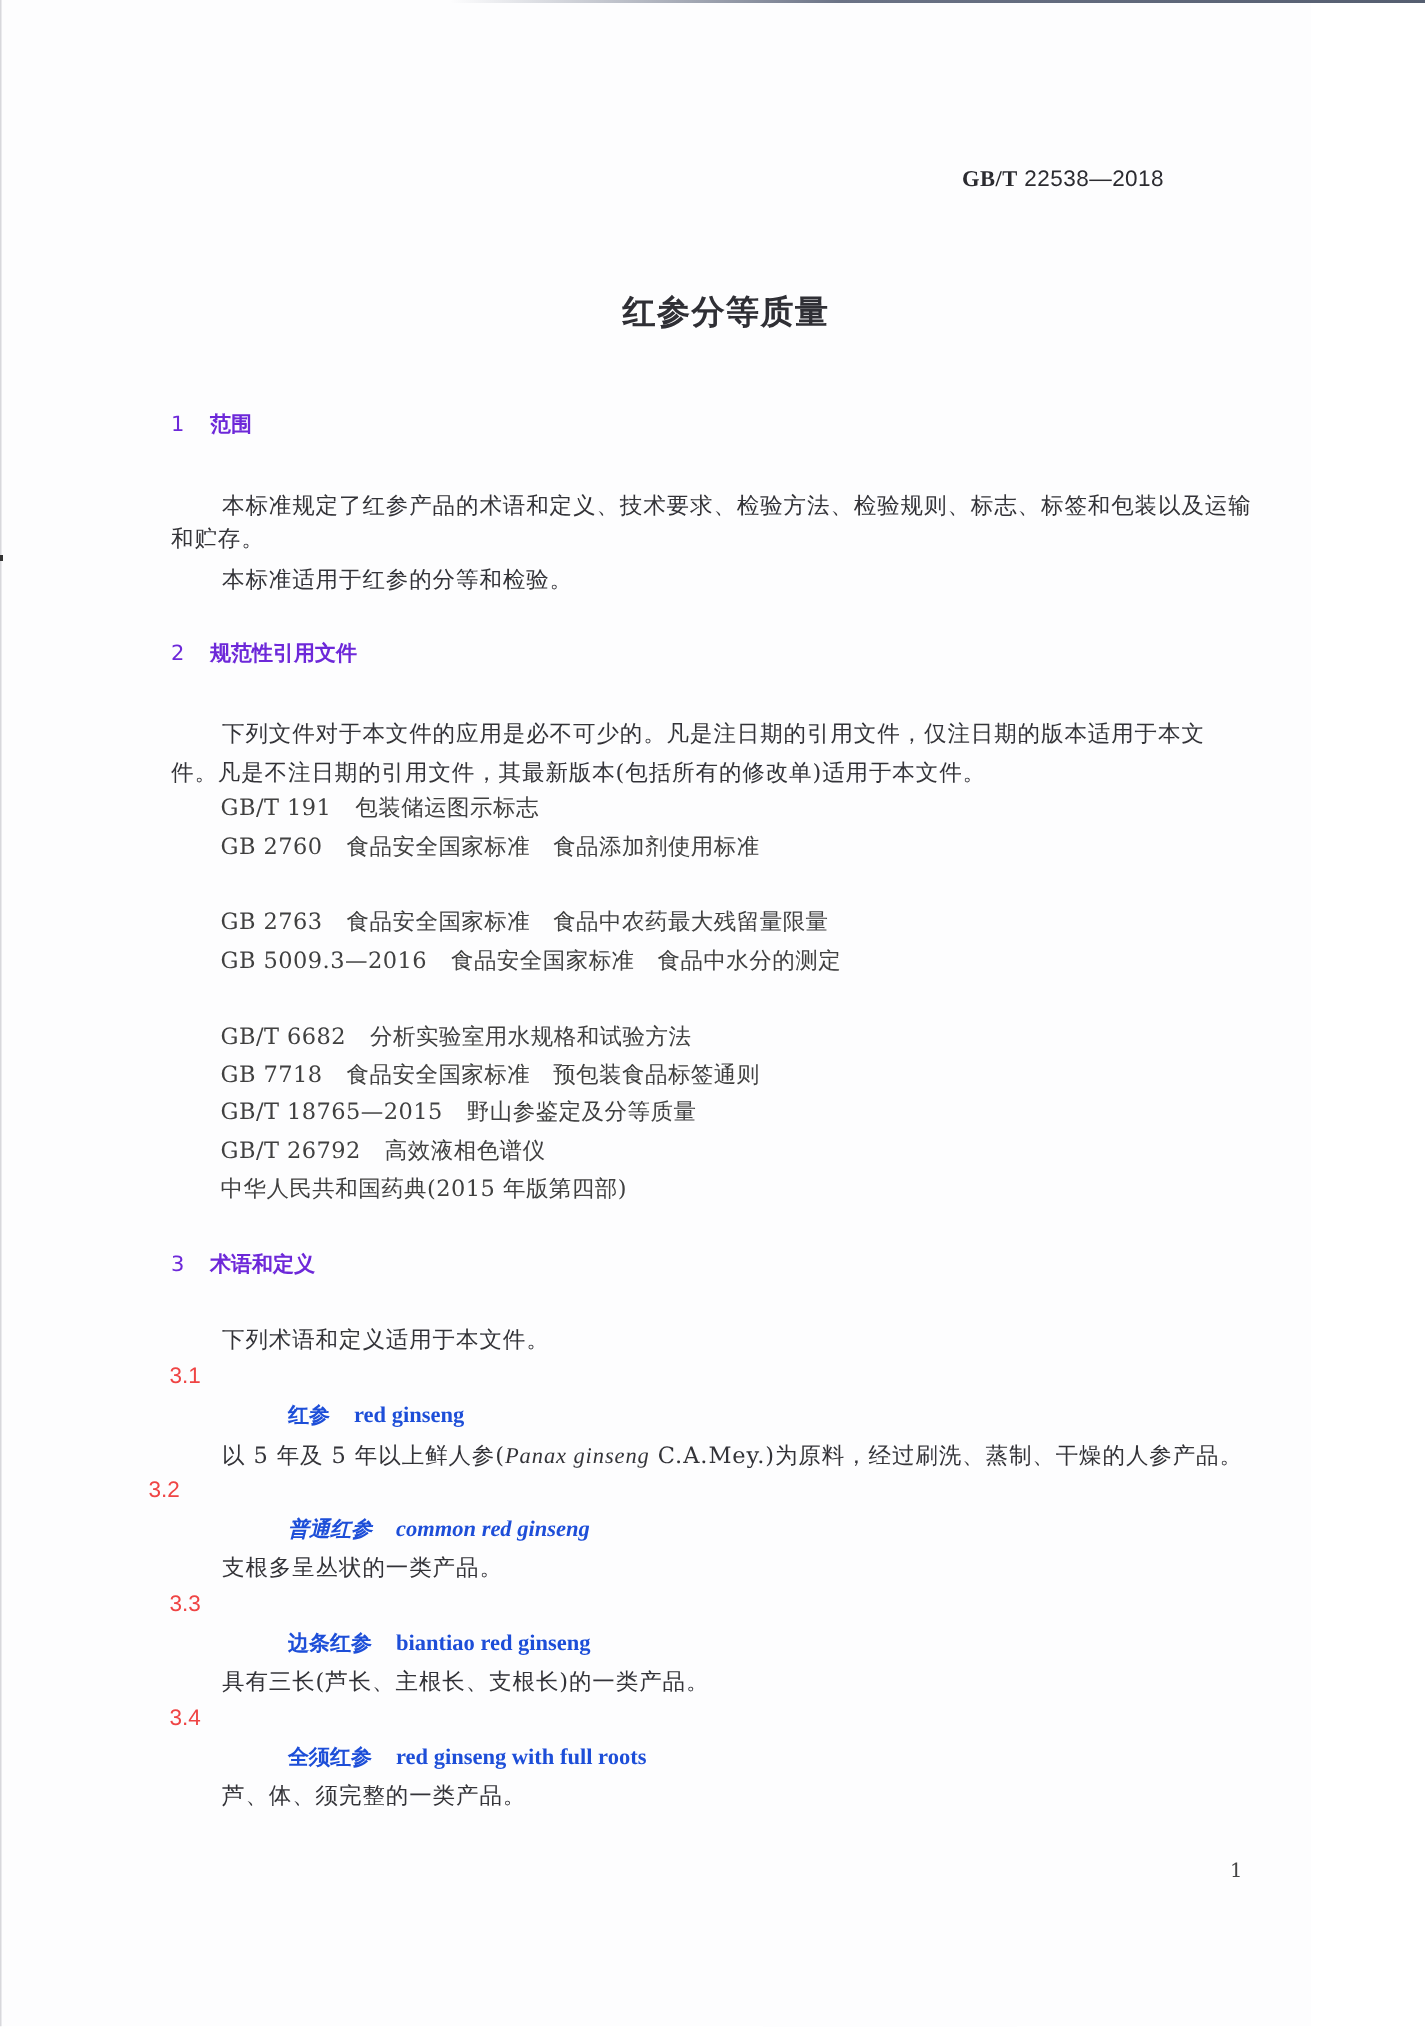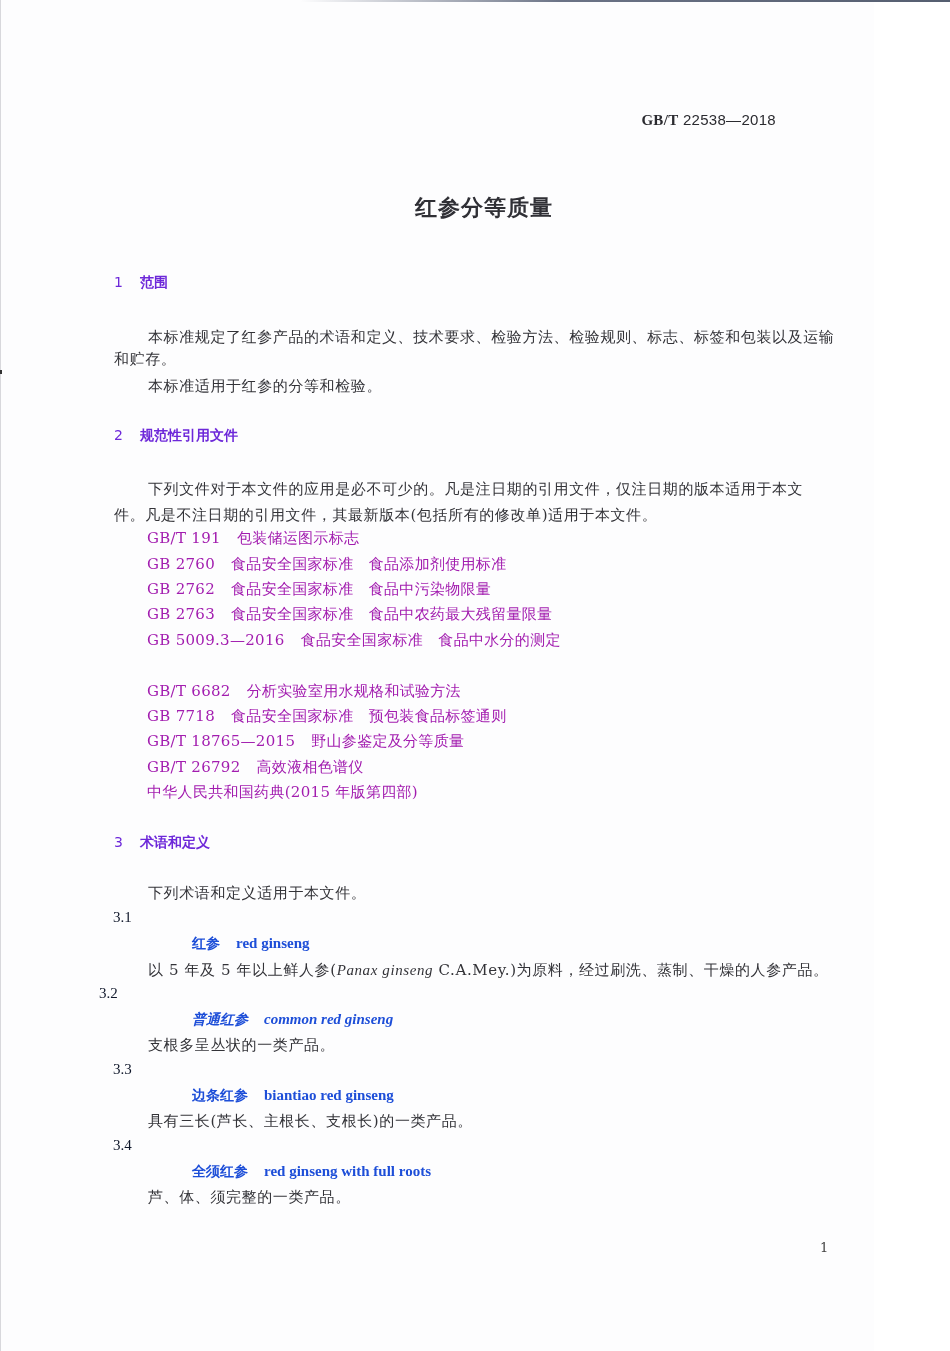--- a/index.html
+++ b/index.html
@@ -58,26 +58,26 @@
       font-weight: bold;
       font-size: 14px;
       color: #6d28d9;
     }
     .h1 .num { display: inline-block; width: 26px; font-weight: normal; }
     .p {
       font-size: 15px;
       color: #333338;
       letter-spacing: 0.6px;
     }
-    .ref { font-size: 15px; color: #a21caf; letter-spacing: 0.3px; }
+    .ref { font-size: 15px; color: #404040; letter-spacing: 0.3px; }
     .ref .code { display: inline-block; margin-right: 16px; }
     .clause-num {
-      font-family: Liberation Serif, serif;
+      font-family: Liberation Sans, sans-serif;
       font-size: 15px;
-      color: #0f172a;
+      color: #ef4444;
     }
     .term {
       font-family: "DejaVu Sans", sans-serif;
       font-weight: bold;
       font-size: 14px;
       color: #1d4ed8;
       margin-left: 44px;
     }
     .term .en {
       font-family: "Liberation Serif", serif;
@@ -118,23 +118,20 @@
     <span class="num">2</span><span>规范性引用文件</span>
   </div>
   <div class="abs p" style="left:148px; top:480px;">下列文件对于本文件的应用是必不可少的。凡是注日期的引用文件，仅注日期的版本适用于本文</div>
   <div class="abs p" style="left:114px; top:506px;">件。凡是不注日期的引用文件，其最新版本(包括所有的修改单)适用于本文件。</div>
 
   <div class="abs ref" style="left:147px; top:529px;">
     <span class="code">GB/T 191</span><span>包装储运图示标志</span>
   </div>
   <div class="abs ref" style="left:147px; top:555px;">
     <span class="code">GB 2760</span><span>食品安全国家标准　食品添加剂使用标准</span>
-  </div>
-  <div class="abs ref" style="left:147px; top:580px;">
-    <span class="code">GB 2762</span><span>食品安全国家标准　食品中污染物限量</span>
   </div>
   <div class="abs ref" style="left:147px; top:605px;">
     <span class="code">GB 2763</span><span>食品安全国家标准　食品中农药最大残留量限量</span>
   </div>
   <div class="abs ref" style="left:147px; top:631px;">
     <span class="code">GB 5009.3—2016</span><span>食品安全国家标准　食品中水分的测定</span>
   </div>
   <div class="abs ref" style="left:147px; top:682px;">
     <span class="code">GB/T 6682</span><span>分析实验室用水规格和试验方法</span>
   </div>

